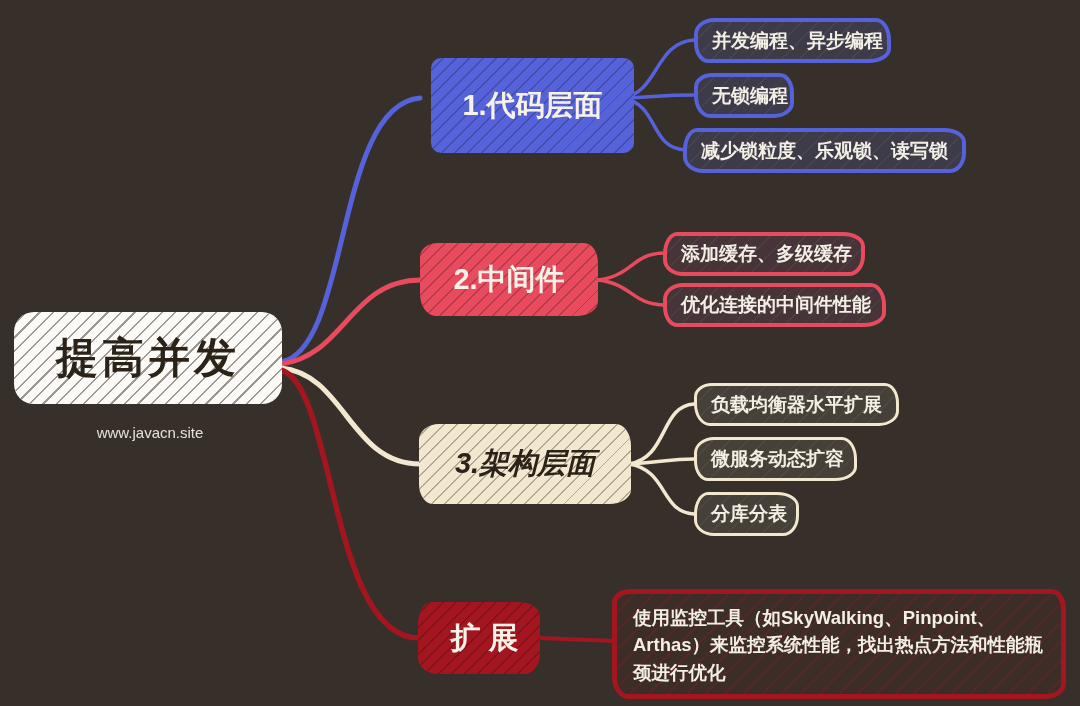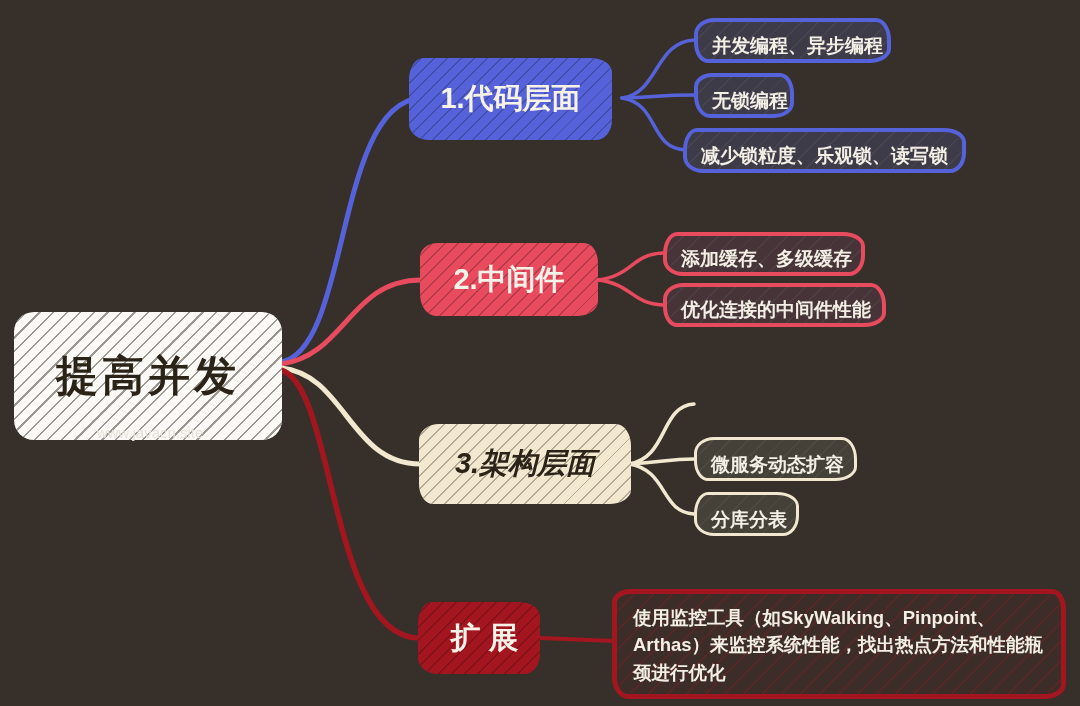--- a/index.html
+++ b/index.html
@@ -20,47 +20,47 @@
   .node::before {
     content:""; position:absolute; inset:0; border-radius:inherit;
     pointer-events:none;
   }
   .r-a { border-radius:20px 15px 22px 14px / 16px 22px 14px 20px; }
   .r-b { border-radius:14px 22px 16px 20px / 22px 14px 20px 16px; }
   .r-c { border-radius:18px 14px 20px 16px / 14px 20px 15px 22px; }
 
   
   .root {
-    left:14px; top:312px; width:268px; height:128px;
+    left:14px; top:312px; width:268px; height:92px;
     background: var(--rootFill, #fbfaf6);
     color: var(--ink, #2b2218);
     font-size:42px; letter-spacing:4px;
     border-radius:20px;
   }
   .root::before {
     background: repeating-linear-gradient(135deg,
       transparent 0 8px, rgba(40,32,24,.45) 8px 9.6px);
   }
 
   
   .main { color:var(--textLight,#f6f2e8); }
   .main::before {
     background: repeating-linear-gradient(135deg,
       transparent 0 8px, rgba(0,0,0,.22) 8px 9.4px);
   }
-  .main.b0 { left:409px; top:58px;  width:203px; height:82px; background:var(--branch0); font-size:29px; }
+  .main.b0 { left:431px; top:58px;  width:203px; height:95px; background:var(--branch0); font-size:29px;border-radius:10px; }
   .main.b1 { left:420px; top:243px; width:178px; height:73px; background:var(--branch1); font-size:29px; }
   .main.b2 { left:419px; top:424px; width:212px; height:80px; background:var(--branch2); color:var(--ink,#2b2218); font-size:29px;font-style:italic; }
   .main.b2::before { background: repeating-linear-gradient(135deg, transparent 0 8px, rgba(60,50,35,.35) 8px 9.4px); }
   .main.b3 { left:418px; top:602px; width:122px; height:72px; background:var(--branch3); font-size:30px; letter-spacing:8px; padding-left:19px; }
 
   
   .leaf {
     color:#f3efe5; font-size:19px; padding:0 14px;
-    justify-content:flex-start; white-space:nowrap;align-items:flex-end;
+    justify-content:flex-start; white-space:nowrap;
   }
   .leaf::before {
     background: repeating-linear-gradient(135deg,
       transparent 0 11px, rgba(255,255,255,.05) 11px 12.3px);
   }
   .leaf.c0 { border:4px solid var(--branch0); background:#3e3b49; }
   .leaf.c1 { border:4px solid var(--branch1); background:#463438; }
   .leaf.c2 { border:3.5px solid var(--branch2); background:#454139; }
   .leaf.c3 { border:5px solid var(--branch3); background:#3d2d28; }
   .leaf.c3::before {
@@ -141,20 +141,23 @@
   <div class="node leaf c1 b1c0 r-b">
     <span class="label">添加缓存、多级缓存</span>
   </div>
   <div class="node leaf c1 b1c1 r-a">
     <span class="label">优化连接的中间件性能</span>
   </div>
 
   <div class="node main b2 r-a">
     <span class="label">3.架构层面</span>
   </div>
+  <div class="node leaf c2 b2c0 r-c">
+    <span class="label">负载均衡器水平扩展</span>
+  </div>
   <div class="node leaf c2 b2c1 r-a">
     <span class="label">微服务动态扩容</span>
   </div>
   <div class="node leaf c2 b2c2 r-b">
     <span class="label">分库分表</span>
   </div>
 
   <div class="node main b3 r-b">
     <span class="label">扩展</span>
   </div>

